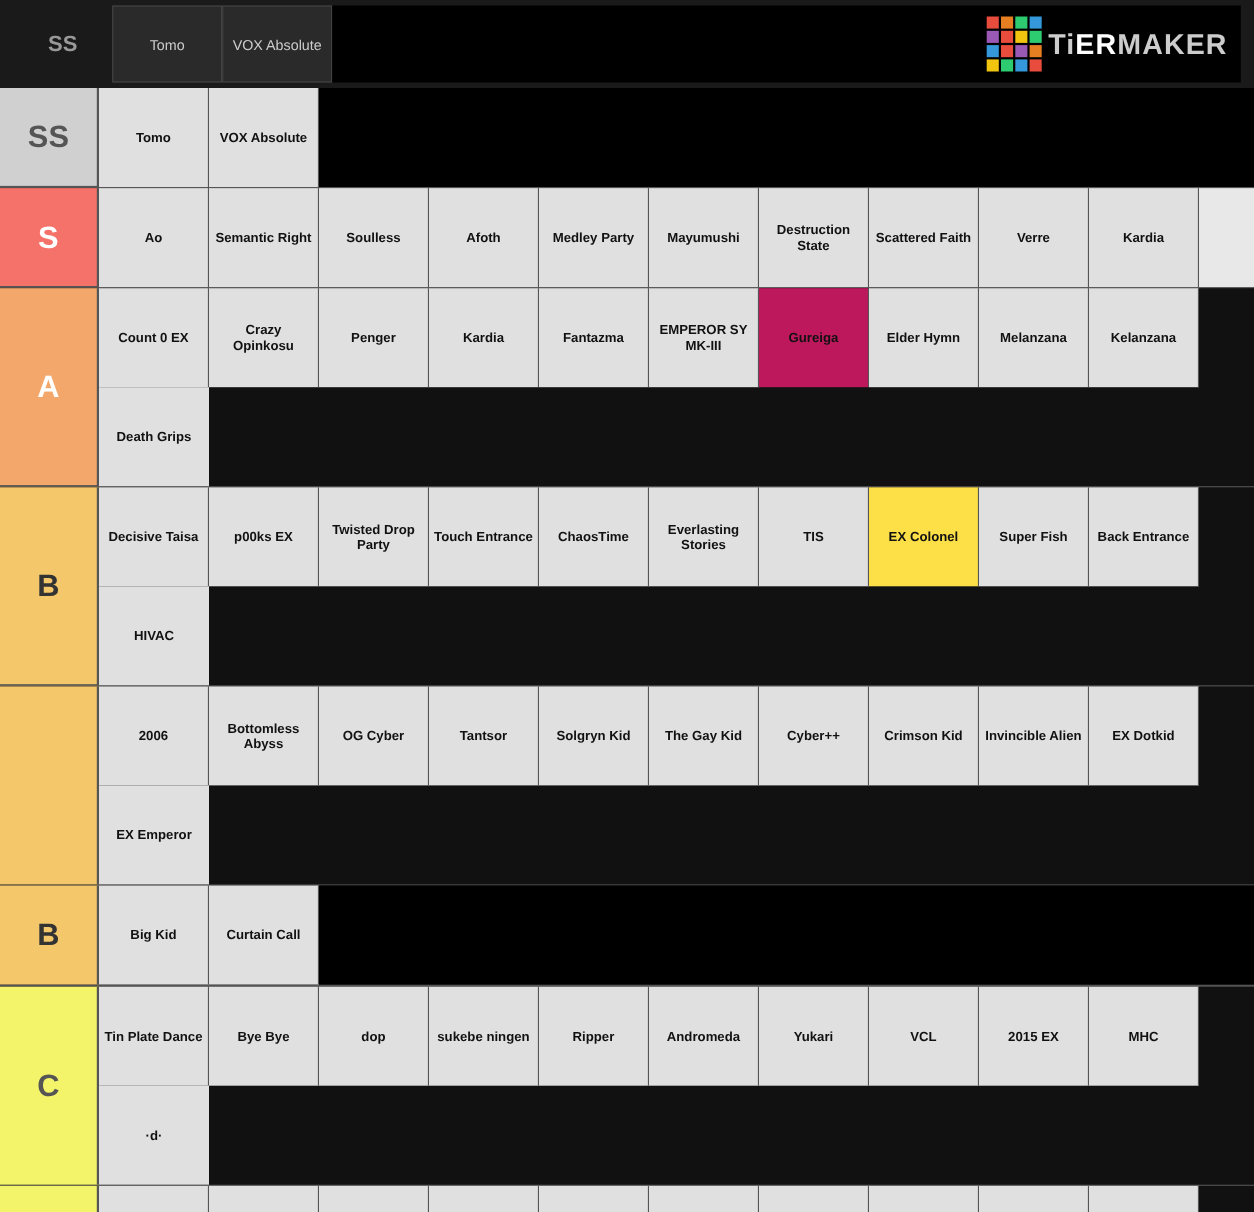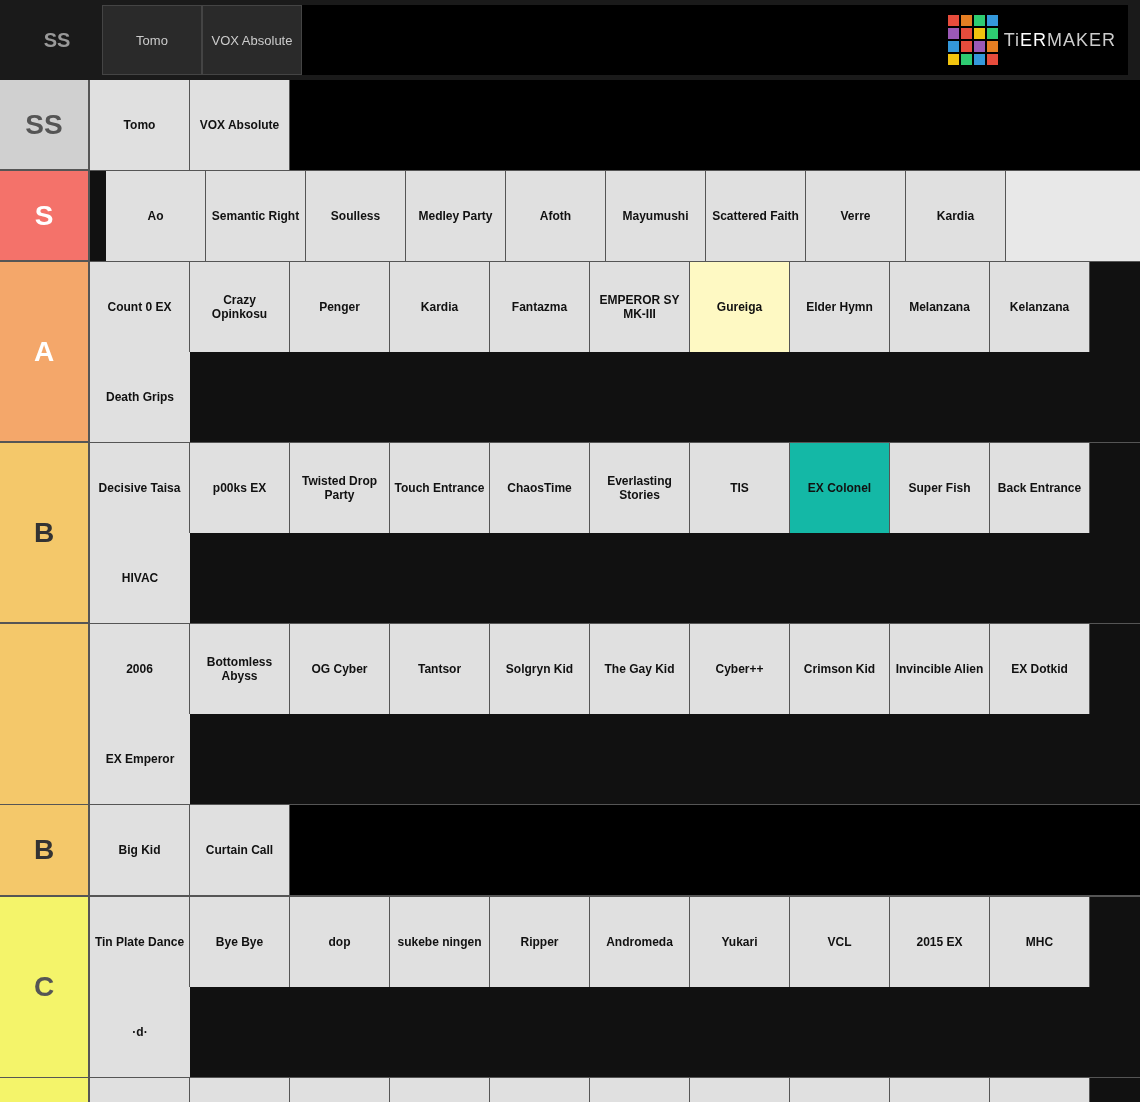--- a/index.html
+++ b/index.html
@@ -150,80 +150,81 @@
           <div class="lc" style="background:#2ecc71;"></div>
           <div class="lc" style="background:#3498db;"></div>
           <div class="lc" style="background:#e74c3c;"></div>
           <div class="lc" style="background:#9b59b6;"></div>
           <div class="lc" style="background:#e67e22;"></div>
           <div class="lc" style="background:#f1c40f;"></div>
           <div class="lc" style="background:#2ecc71;"></div>
           <div class="lc" style="background:#3498db;"></div>
           <div class="lc" style="background:#e74c3c;"></div>
         </div>
-        <div style="font-size:18px;font-weight:400;color:white;letter-spacing:1px;font-family:'Arial Black',Arial,sans-serif;">
+        <div style="font-size:26px;font-weight:700;color:white;letter-spacing:1px;font-family:'Arial Black',Arial,sans-serif;">
           <span style="color:#ccc;">Ti</span><span style="color:#fff;">ER</span><span style="color:#ccc;">MAKER</span>
         </div>
       </div>
     </div>
   </div>
 
   <div class="tier-row tier-row-ss" style="display:flex;min-height:90px;border-bottom:1px solid #555;">
     <div class="tier-label" style="width:90px;min-width:90px;display:flex;align-items:center;justify-content:center;font-size:28px;font-weight:bold;border-right:2px solid #555;background:#d0d0d0;color:#555;">SS</div>
     <div style="display:flex;flex:1;">
       <div class="tier-item" style="background:#e0e0e0;">Tomo</div>
       <div class="tier-item" style="background:#e0e0e0;">VOX Absolute</div>
       <div class="tier-item black-fill" style="background:#000;flex:1;border-right:none;"></div>
     </div>
   </div>
 
   <div class="tier-row tier-row-s" style="display:flex;min-height:90px;border-bottom:1px solid #555;">
     <div class="tier-label" style="width:90px;min-width:90px;display:flex;align-items:center;justify-content:center;font-size:28px;font-weight:bold;border-right:2px solid #555;background:#f4726a;color:white;">S</div>
     <div style="display:flex;flex:1;flex-wrap:wrap;">
-      <div class="tier-item" style="background:#e0e0e0;margin-left:16px;">Ao</div>
+      <div class="tier-item" style="background:#e0e0e0;">Ao</div>
       <div class="tier-item" style="background:#e0e0e0;">Semantic Right</div>
       <div class="tier-item" style="background:#e0e0e0;">Soulless</div>
+      <div class="tier-item" style="background:#e0e0e0;">Afoth</div>
       <div class="tier-item" style="background:#e0e0e0;">Medley Party</div>
-      <div class="tier-item" style="background:#e0e0e0;">Afoth</div>
       <div class="tier-item" style="background:#e0e0e0;">Mayumushi</div>
+      <div class="tier-item" style="background:#e0e0e0;">Destruction State</div>
       <div class="tier-item" style="background:#e0e0e0;">Scattered Faith</div>
       <div class="tier-item" style="background:#e0e0e0;">Verre</div>
       <div class="tier-item" style="background:#e0e0e0;">Kardia</div>
       <div class="tier-item" style="background:#e8e8e8;flex:1;border-right:none;"></div>
     </div>
   </div>
 
   <div class="tier-row tier-row-a" style="display:flex;min-height:90px;border-bottom:1px solid #555;">
     <div class="tier-label" style="width:90px;min-width:90px;display:flex;align-items:center;justify-content:center;font-size:28px;font-weight:bold;border-right:2px solid #555;background:#f4a76a;color:white;">A</div>
     <div style="display:flex;flex:1;flex-wrap:wrap;">
       <div class="tier-item" style="background:#e0e0e0;">Count 0 EX</div>
       <div class="tier-item" style="background:#e0e0e0;">Crazy Opinkosu</div>
       <div class="tier-item" style="background:#e0e0e0;">Penger</div>
       <div class="tier-item" style="background:#e0e0e0;">Kardia</div>
       <div class="tier-item" style="background:#e0e0e0;">Fantazma</div>
       <div class="tier-item" style="background:#e0e0e0;">EMPEROR SY MK-III</div>
-      <div class="tier-item" style="background:#fef9c3;">Gureiga</div>
+      <div class="tier-item" style="background:#be185d;">Gureiga</div>
       <div class="tier-item" style="background:#e0e0e0;">Elder Hymn</div>
       <div class="tier-item" style="background:#e0e0e0;">Melanzana</div>
       <div class="tier-item" style="background:#e0e0e0;">Kelanzana</div>
       <div class="tier-item" style="background:#e0e0e0;border-right:none;">Death Grips</div>
     </div>
   </div>
 
   <div class="tier-row tier-row-b" style="display:flex;min-height:90px;border-bottom:1px solid #555;">
     <div class="tier-label" style="width:90px;min-width:90px;display:flex;align-items:center;justify-content:center;font-size:28px;font-weight:bold;border-right:2px solid #555;background:#f4c86a;color:#333;" rowspan="3">B</div>
     <div style="display:flex;flex:1;flex-wrap:wrap;">
       <div class="tier-item" style="background:#e0e0e0;">Decisive Taisa</div>
       <div class="tier-item" style="background:#e0e0e0;">p00ks EX</div>
       <div class="tier-item" style="background:#e0e0e0;">Twisted Drop Party</div>
       <div class="tier-item" style="background:#e0e0e0;">Touch Entrance</div>
       <div class="tier-item" style="background:#e0e0e0;">ChaosTime</div>
       <div class="tier-item" style="background:#e0e0e0;">Everlasting Stories</div>
       <div class="tier-item" style="background:#e0e0e0;">TIS</div>
-      <div class="tier-item" style="background:#14b8a6;">EX Colonel</div>
+      <div class="tier-item" style="background:#fde047;">EX Colonel</div>
       <div class="tier-item" style="background:#e0e0e0;">Super Fish</div>
       <div class="tier-item" style="background:#e0e0e0;">Back Entrance</div>
       <div class="tier-item" style="background:#e0e0e0;border-right:none;">HIVAC</div>
     </div>
   </div>
 
   <div style="display:flex;min-height:90px;border-bottom:1px solid #555;">
     <div style="width:90px;min-width:90px;background:#f4c86a;border-right:2px solid #555;"></div>
     <div style="display:flex;flex:1;flex-wrap:wrap;">
       <div class="tier-item" style="background:#e0e0e0;">2006</div>

